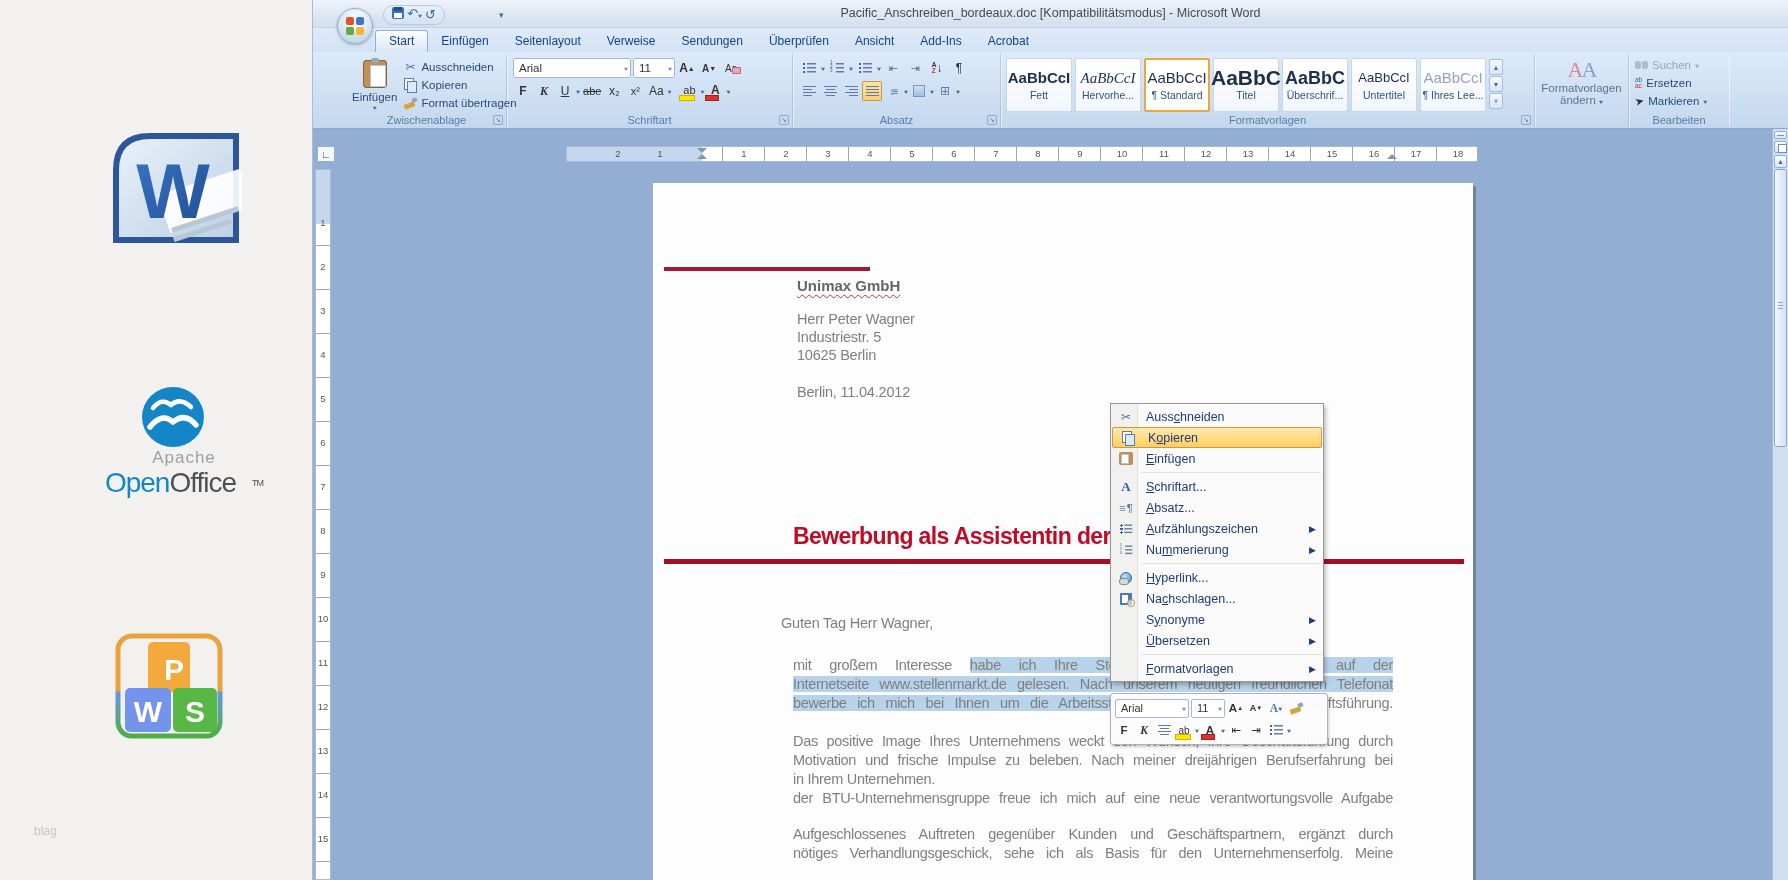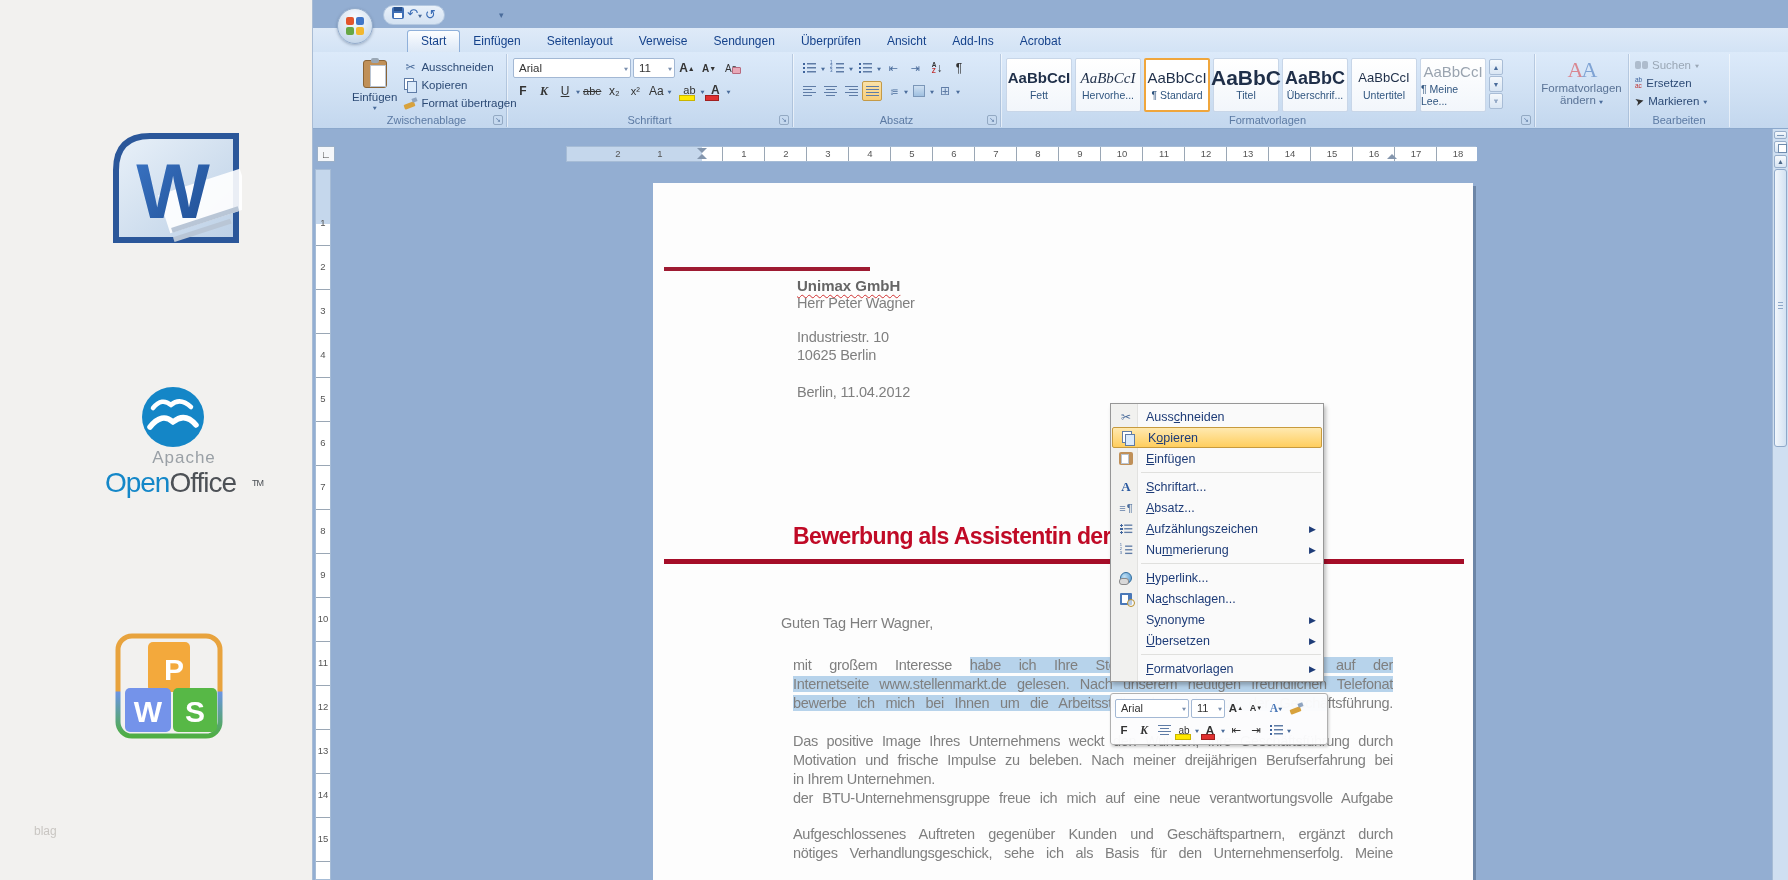--- a/index.html
+++ b/index.html
@@ -30,21 +30,21 @@
   .orb-grid i{border-radius:2px;}
   .qat{position:absolute;left:70px;top:5px;height:20px;display:flex;align-items:center;gap:3px;
     background:linear-gradient(#e9f1fa,#d4e2f2);border:1px solid #b4c8e0;border-radius:10px;padding:0 8px;z-index:25;}
   .qat .qbtn{font-size:13px;color:#3b6db5;line-height:18px;}
   .ic-save{display:inline-block;width:12px;height:12px;background:#3f6fb5;border-radius:2px;position:relative;}
   .ic-save:before{content:"";position:absolute;left:2px;top:0;width:8px;height:4px;background:#27508c;}
   .ic-save:after{content:"";position:absolute;left:2px;bottom:1px;width:8px;height:5px;background:#fff;}
   .qat-caret{position:absolute;left:186px;top:10px;font-size:9px;color:#4a6c9b;z-index:25;}
   
   .tabrow{position:absolute;left:0;top:28px;width:100%;height:24px;display:flex;align-items:flex-end;
-    padding-left:94px;background:linear-gradient(#dfeaf8,#d3e3f5);}
+    padding-left:62px;background:linear-gradient(#dfeaf8,#d3e3f5);}
   .tab{padding:3px 13px 4px 13px;font-size:12px;color:#15428b;white-space:nowrap;}
   .tab.active{background:linear-gradient(#fdfeff,#e8f0fa 60%,#dce8f6);
     border:1px solid #8fb0da;border-bottom:none;border-radius:3px 3px 0 0;}
   
   .ribbon{position:absolute;left:0;top:52px;width:100%;height:77px;display:flex;padding:2px 0 0 34px;
     background:linear-gradient(#dceafa,#cfe0f3 55%,#c3d7ee);border-bottom:1px solid #8ba8cc;}
   .grp{position:relative;height:73px;border-right:1px solid rgba(120,145,180,.35);
     box-shadow:1px 0 0 rgba(255,255,255,.55);padding:2px 2px 14px 2px;}
   .glabel{position:absolute;left:0;right:0;bottom:1px;text-align:center;font-size:11px;color:#5c7aa3;}
   .launcher{position:absolute;right:3px;bottom:2px;width:10px;height:10px;border:1px solid #93a9c3;
@@ -271,20 +271,23 @@
       <text x="62" y="52" text-anchor="middle" font-family="Liberation Sans, sans-serif" font-size="30" font-weight="bold" fill="#ffffff">P</text>
       <text x="36" y="94" text-anchor="middle" font-family="Liberation Sans, sans-serif" font-size="30" font-weight="bold" fill="#ffffff">W</text>
       <text x="83" y="94" text-anchor="middle" font-family="Liberation Sans, sans-serif" font-size="30" font-weight="bold" fill="#ffffff">S</text>
     </svg>
 
     <div class="watermark">blag</div>
   </div>
 
   <div class="win">
 
+    <div class="titlebar">
+      <div class="title">Pacific_Anschreiben_bordeaux.doc [Kompatibilitätsmodus] - Microsoft Word</div>
+    </div>
 
     <div class="orb">
       <div class="orb-grid">
         <i style="background:#e2552c;"></i>
           <i style="background:#3f76c8;"></i>
         <i style="background:#67a744;"></i>
           <i style="background:#f2b72e;"></i>
       </div>
     </div>
 
@@ -486,21 +489,21 @@
             <div class="stycard k-heading">
               <div class="sty-sample">AaBbC</div>
               <div class="sty-name">Überschrif...</div>
             </div>
             <div class="stycard k-subtitle">
               <div class="sty-sample">AaBbCcI</div>
               <div class="sty-name">Untertitel</div>
             </div>
             <div class="stycard k-muted">
               <div class="sty-sample">AaBbCcI</div>
-              <div class="sty-name">¶ Meine Lee...</div>
+              <div class="sty-name">¶ Ihres Lee...</div>
             </div>
           </div>
         <div class="gal-scroll">
           <span>▲</span>
           <span>▼</span>
           <span>⩔</span>
         </div>
         <div class="glabel"><span>Formatvorlagen</span></div>
         <span class="launcher">↘</span>
       </div>
@@ -582,22 +585,22 @@
           <span class="vnum" style="top: 487px;">11</span>
           <span class="vnum" style="top: 531px;">12</span>
           <span class="vnum" style="top: 575px;">13</span>
           <span class="vnum" style="top: 619px;">14</span>
           <span class="vnum" style="top: 663px;">15</span>
         </div>
 
       <div class="page">
         <div class="rule1"></div>
         <div class="doc-company">Unimax GmbH</div>
-        <div class="doc-line" style="top:112px;">Herr Peter Wagner</div>
-        <div class="doc-line" style="top:146px;">Industriestr. 10</div>
+        <div class="doc-line" style="top:128px;">Herr Peter Wagner</div>
+        <div class="doc-line" style="top:146px;">Industriestr. 5</div>
         <div class="doc-line" style="top:164px;">10625 Berlin</div>
         <div class="doc-line" style="top:201px;">Berlin, 11.04.2012</div>
         <div class="doc-heading">Bewerbung als Assistentin der Geschäftsführung</div>
         <div class="rule2"></div>
         <div class="doc-line" style="top:432px;left:128px;">Guten Tag Herr Wagner,</div>
         <div class="bodypars" id="bodypars">
             <div class="para" style="top: 474px;">
               <div class="bline j"><span class="seg">mit großem Interesse </span><span class="seg sel">habe ich Ihre Stellenanzeige vom 02.04.2012 auf der</span></div>
               <div class="bline j"><span class="seg sel">Internetseite www.stellenmarkt.de gelesen. Nach unserem heutigen freundlichen Telefonat</span></div>
               <div class="bline j"><span class="seg sel">bewerbe ich mich bei Ihnen um die Arbeitsstelle als Assistentin der Geschä</span><span class="seg">ftsführung.</span></div>

